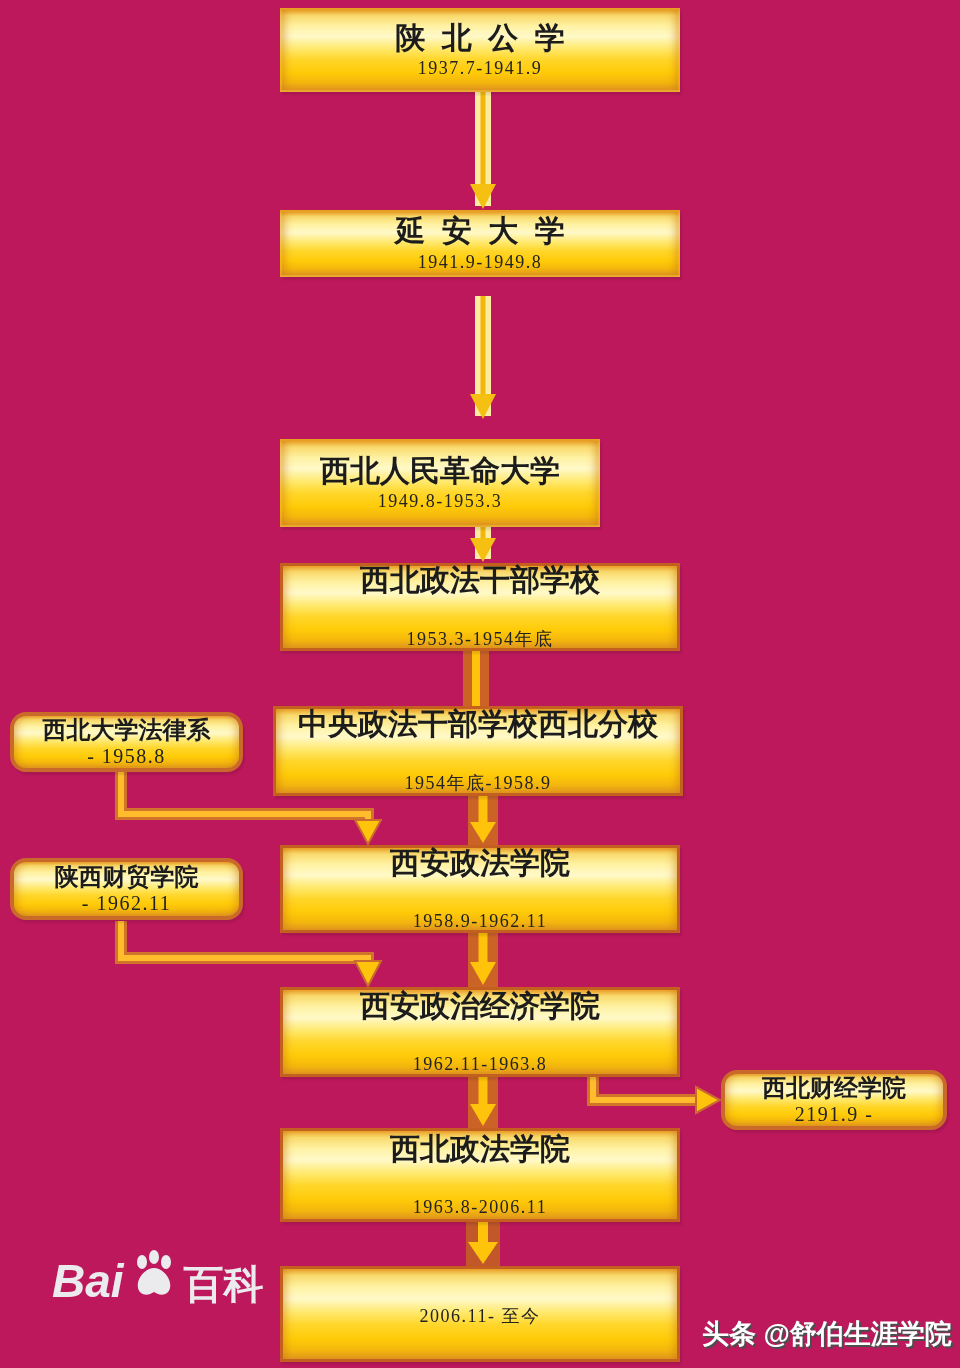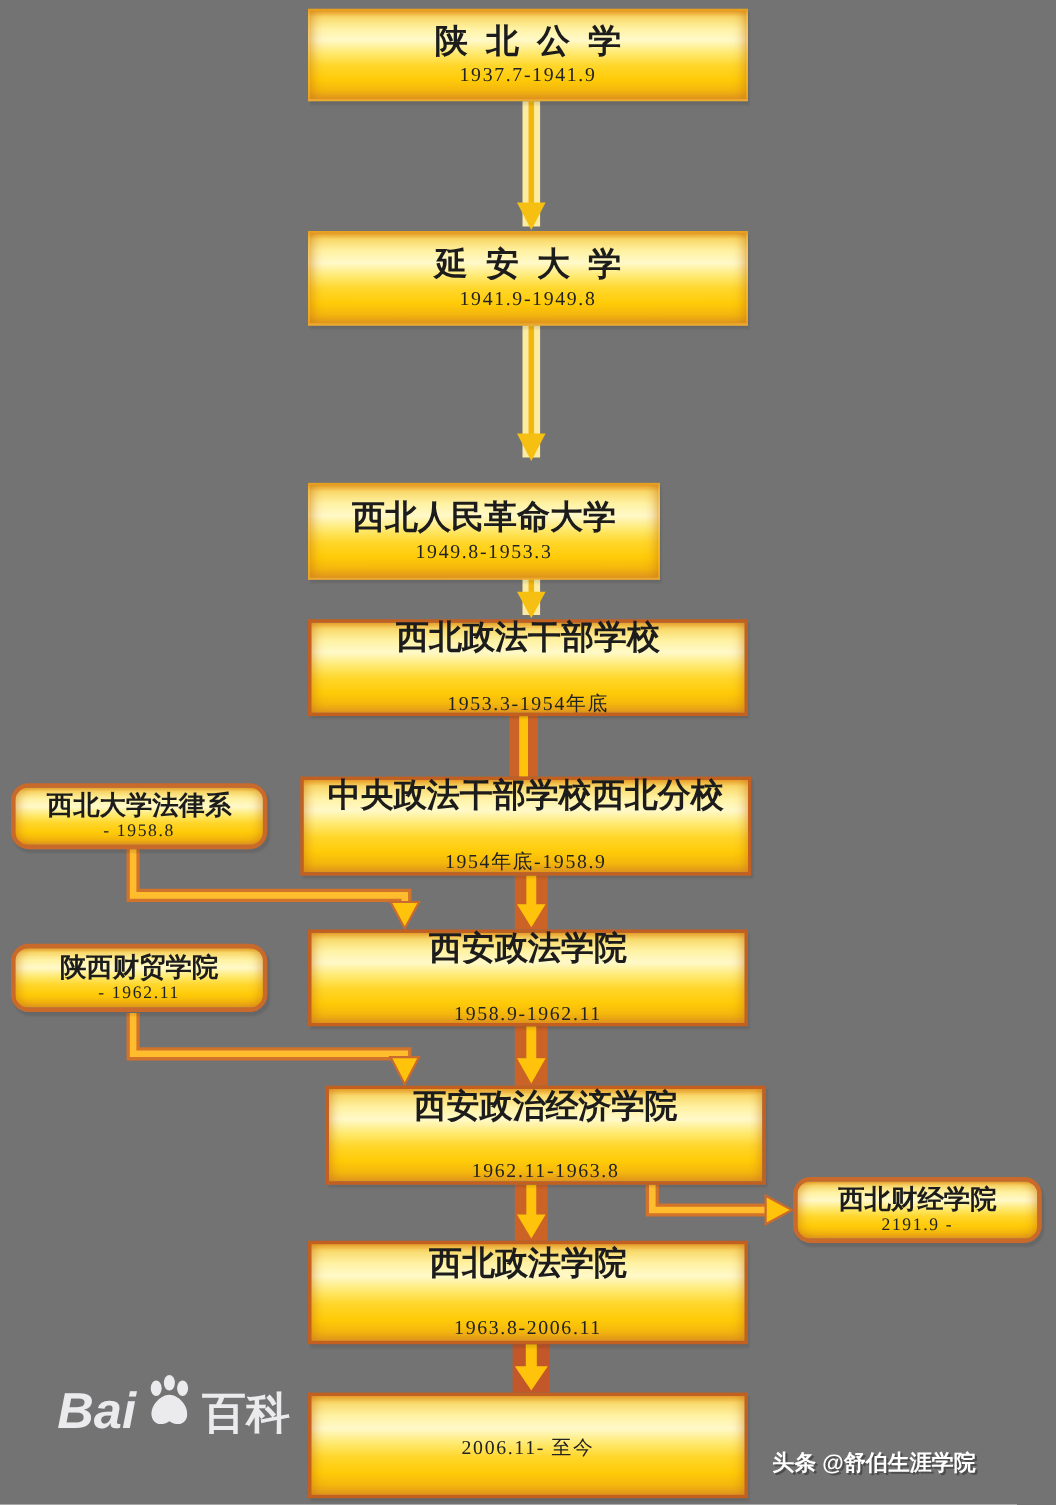--- a/index.html
+++ b/index.html
@@ -1,17 +1,17 @@
 <!DOCTYPE html>
 <html><head>
 <meta charset="utf-8">
 <style>
   html,body{margin:0;padding:0;background:#ffffff;}
   .canvas{
-    position:relative;width:960px;height:1368px;background:#737373;overflow:hidden;
+    position:relative;width:960px;height:1368px;background:#be185d;overflow:hidden;
     font-family:"Liberation Sans","DejaVu Sans",sans-serif;
   }
   svg.connectors{position:absolute;left:0;top:0;width:960px;height:1368px;pointer-events:none;}
   .node{
     position:absolute;display:flex;flex-direction:column;justify-content:center;align-items:center;
     text-align:center;box-sizing:border-box;
     background:linear-gradient(180deg,
       #eda62c 0%, #f9d96b 7%, #fff2a3 20%, #fff9c9 33%,
       #ffe96e 48%, #ffd62a 62%, #ffcb08 78%, #f4b70d 90%, #e39a1f 100%);
     box-shadow: inset 7px 0 10px -5px rgba(201,118,22,.6),
@@ -21,30 +21,30 @@
   .node.soft{border:2px solid rgba(231,162,38,.55);}
   .node.framed{border:3px solid #c4601f;gap:27px;}
   .node .name{font-size:30px;font-weight:bold;color:#1c1c1c;line-height:1.15;white-space:nowrap;}
   .node .period{
     font-family:"Liberation Serif","DejaVu Serif",serif;
     font-size:18px;color:#222;letter-spacing:1.5px;margin-top:3px;white-space:nowrap;
   }
   .node.spaced .name{letter-spacing:.55em;padding-left:.55em;}
   .node.side{border:4px solid #c9692a;border-radius:16px;}
   .node.side .name{font-size:24px;text-align:right;}
-  .node.side .period{font-size:16px;margin-top:1px;}
+  .node.side .period{font-size:20px;margin-top:1px;}
   .wm-baidu{
     position:absolute;left:52px;top:1248px;display:flex;align-items:flex-end;gap:4px;
     color:#ebebee;user-select:none;
   }
   .wm-baidu .bai{font-size:46px;font-weight:bold;font-style:italic;line-height:1;}
   .wm-baidu .ke{font-size:40px;font-weight:bold;line-height:1;}
   .wm-toutiao{
     position:absolute;left:702px;top:1316px;
-    font-size:20px;font-weight:bold;color:#ffffff;white-space:nowrap;
+    font-size:27px;font-weight:bold;color:#ffffff;white-space:nowrap;
     text-shadow:2px 2px 0 #4d4d4d,1px 1px 0 #5a5a5a;
   }
 </style>
 </head>
 <body>
 
 <div class="canvas">
 
   <svg class="connectors" viewBox="0 0 960 1368" xmlns="http://www.w3.org/2000/svg">
 
@@ -106,21 +106,21 @@
       <path d="M593,1077 L593,1100 L698,1100" fill="none" stroke="#ffbd2e" stroke-width="6" stroke-linejoin="miter"></path>
       <polygon points="696,1087 696,1113 720,1100" fill="#ffc30b" stroke="#c96a2e" stroke-width="2"></polygon>
     </g>
   </svg>
 
   <div class="node soft spaced" style="left:280px;top:8px;width:400px;height:84px">
     <div class="name">陕北公学</div>
     <div class="period">1937.7-1941.9</div>
   </div>
 
-  <div class="node soft spaced" style="left:280px;top:210px;width:400px;height:86px">
+  <div class="node soft spaced" style="left:280px;top:210px;width:400px;height:67px">
     <div class="name">延安大学</div>
     <div class="period">1941.9-1949.8</div>
   </div>
 
   <div class="node soft" style="left:280px;top:439px;width:320px;height:88px">
     <div class="name">西北人民革命大学</div>
     <div class="period">1949.8-1953.3</div>
   </div>
 
   <div class="node framed" style="left:280px;top:563px;width:400px;height:88px">
@@ -131,21 +131,21 @@
   <div class="node framed" style="left:273px;top:706px;width:410px;height:90px">
     <div class="name">中央政法干部学校西北分校</div>
     <div class="period">1954年底-1958.9</div>
   </div>
 
   <div class="node framed" style="left:280px;top:845px;width:400px;height:88px">
     <div class="name">西安政法学院</div>
     <div class="period">1958.9-1962.11</div>
   </div>
 
-  <div class="node framed" style="left:296px;top:987px;width:400px;height:90px">
+  <div class="node framed" style="left:280px;top:987px;width:400px;height:90px">
     <div class="name">西安政治经济学院</div>
     <div class="period">1962.11-1963.8</div>
   </div>
 
   <div class="node framed" style="left:280px;top:1128px;width:400px;height:94px">
     <div class="name">西北政法学院</div>
     <div class="period">1963.8-2006.11</div>
   </div>
 
   <div class="node framed" style="left:280px;top:1266px;width:400px;height:96px">

